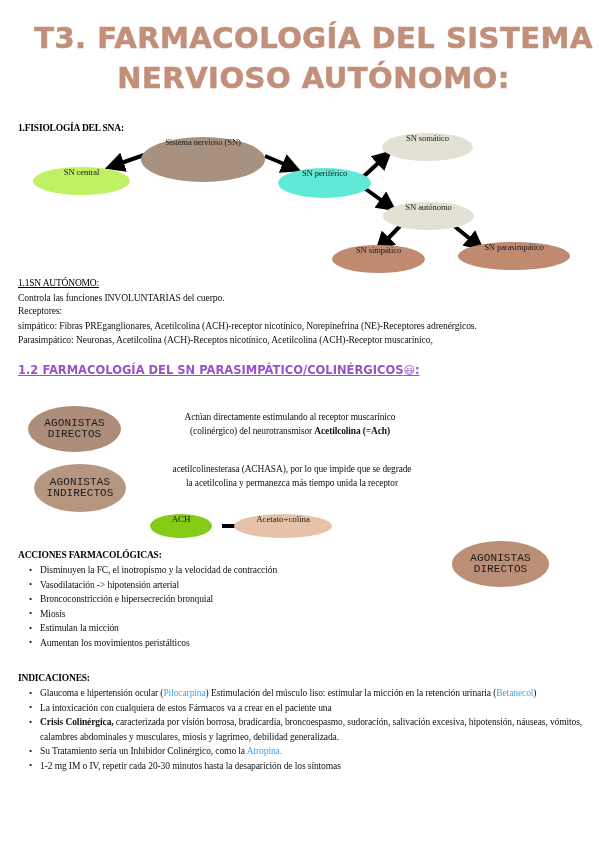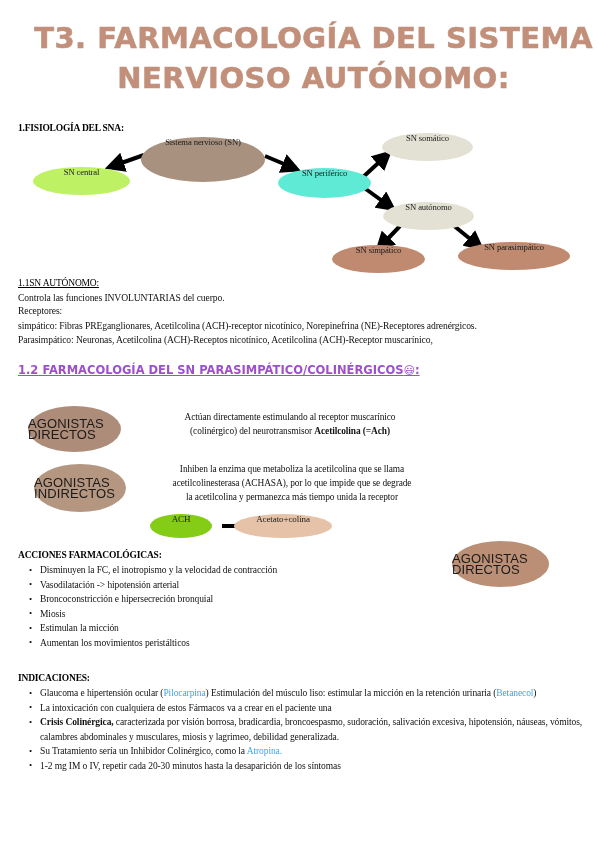--- a/index.html
+++ b/index.html
@@ -106,24 +106,24 @@
     overflow: visible;
   }
 
   
   .ag-area { position: absolute; left: 0; top: 398px; width: 599px; height: 145px; }
   .ag-ellipse {
     position: absolute;
     border-radius: 50%;
     display: flex;
     flex-direction: column;
-    align-items: flex-start;
+    align-items: center;
     justify-content: center;
-    font-family: Liberation Sans, sans-serif;
-    font-size: 13px;
+    font-family: Liberation Mono, monospace;
+    font-size: 11px;
     line-height: 11px;
     color: #1a1a1a;
     letter-spacing: 0.1px;
   }
   .ag-body {
     position: absolute;
     font-family: "Liberation Serif", serif;
     font-size: 9.4px;
     line-height: 14px;
     color: #111;
@@ -251,21 +251,20 @@
     <div>Actúan directamente estimulando al receptor muscarínico</div>
     <div><span>(colinérgico)  del neurotransmisor </span><b>Acetilcolina (=Ach)</b></div>
   </div>
 
   <div class="ag-ellipse" style="left:34px; top:66px; width:92px; height:48px; background:#b59680;">
     <span>AGONISTAS</span>
     <span>INDIRECTOS</span>
   </div>
 
   <div class="ag-body" style="left:118px; top:64px; width:348px;">
-    <div>Inhiben la enzima que metaboliza la acetilcolina que se llama</div>
     <div>acetilcolinesterasa (ACHASA), por lo que impide que se degrade</div>
     <div>la acetilcolina y permanezca más tiempo unida la receptor</div>
   </div>
 
   <div class="ellipse" style="left:150px; top:116px; width:62px; height:24px; background:#84cc16; font-size:9px;">
     <span>ACH</span>
   </div>
 
   <div class="mini-arrow" style="left:222px; top:119px;">
     <svg width="36" height="18" viewBox="0 0 36 18">

